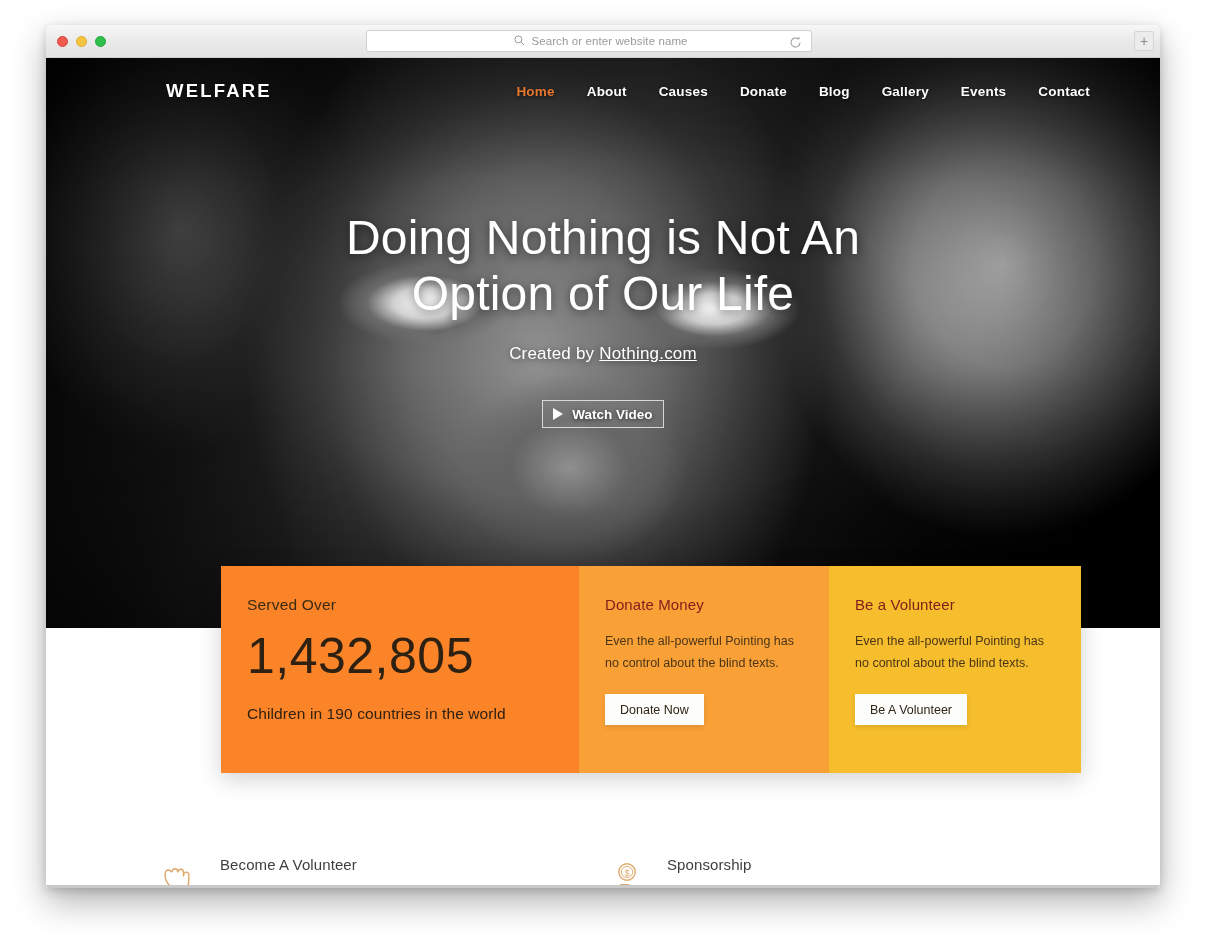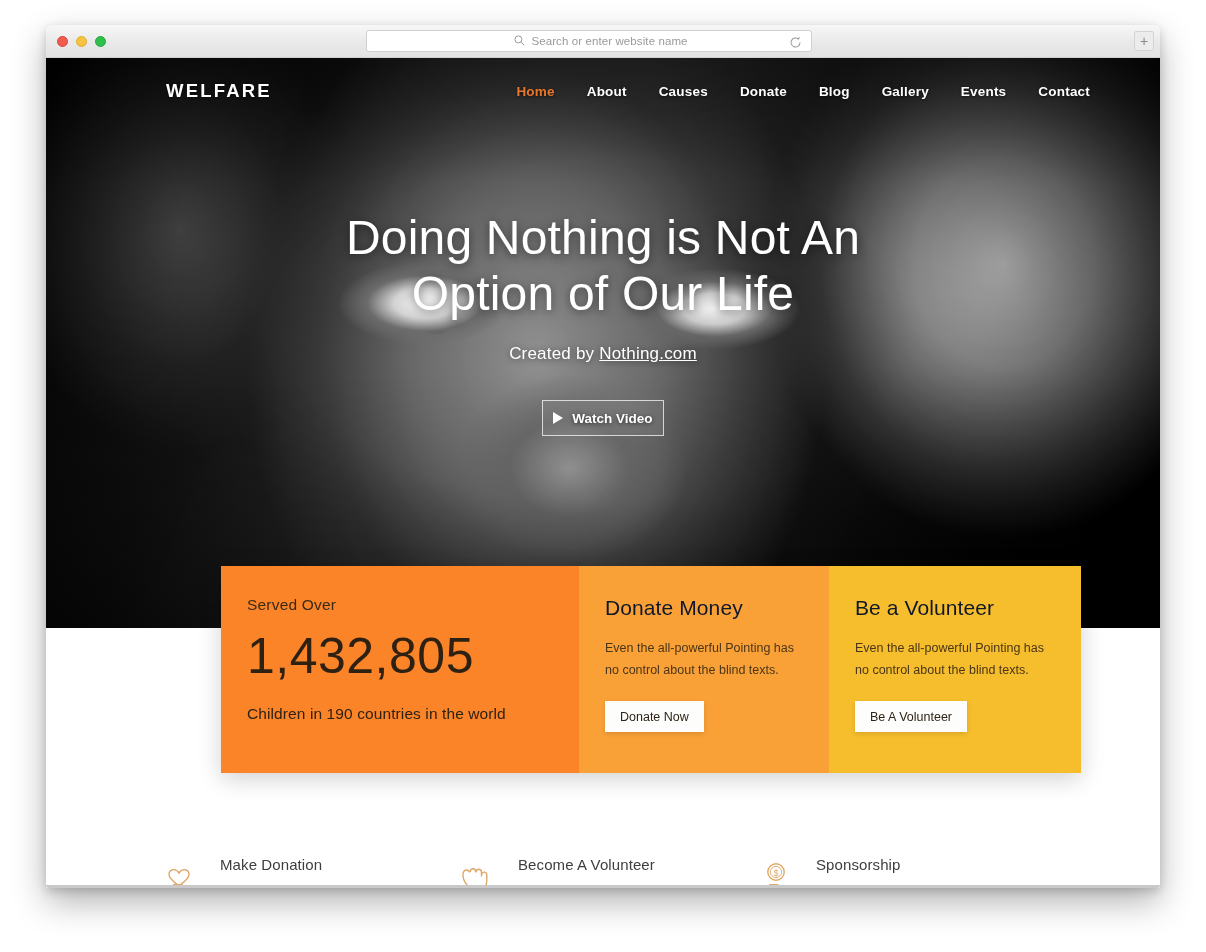--- a/index.html
+++ b/index.html
@@ -211,21 +211,21 @@
     text-shadow: 0 1px 6px rgba(0,0,0,0.55);
   }
   .hero-sub .link {
     text-decoration: underline;
     cursor: pointer;
     color: #ffffff;
   }
   .watch-btn {
     margin: 36px auto 0;
     width: 122px;
-    height: 36px;
+    height: 28px;
     border: 1px solid rgba(255,255,255,0.72);
     background: rgba(255,255,255,0.07);
     color: #ffffff;
     font-size: 13.5px;
     font-weight: bold;
     display: flex;
     align-items: center;
     justify-content: center;
     gap: 9px;
     cursor: pointer;
@@ -268,22 +268,22 @@
     line-height: 1;
     letter-spacing: 0.5px;
   }
   .card-foot {
     margin-top: 24px;
     color: #2e2112;
     font-size: 15.5px;
     letter-spacing: 0.1px;
   }
   .card-title {
-    color: #0f172a;
-    font-size: 21px;
+    color: #7f1d1d;
+    font-size: 15px;
     font-weight: normal;
     letter-spacing: 0.1px;
   }
   .card-text {
     margin-top: 18px;
     color: #4a3517;
     font-size: 12.5px;
     line-height: 1.72;
     max-width: 205px;
   }
@@ -439,33 +439,20 @@
 
         <div class="card card-3">
           <div class="card-title">Be a Volunteer</div>
           <div class="card-text">Even the all-powerful Pointing has no control about the blind texts.</div>
           <button class="card-btn">Be A Volunteer</button>
         </div>
       </div>
 
       <div class="services">
 
-        <div class="service">
-          <span class="service-icon">
-            <svg width="46" height="46" viewBox="0 0 46 46">
-              <path d="M23 20 c-3.5-5.5 -10-3.6 -10 1.6 c0 4.4 6.2 8.2 10 11.4 c3.8-3.2 10-7 10-11.4 c0-5.2 -6.5-7.1 -10-1.6 z" fill="none" stroke="#e0a96b" stroke-width="1.4"></path>
-              <path d="M5 41 c3-3 6-5 10-5 h9 c2 0 3.2-1.1 3.2-2.3 c0-1.2-1.1-2-2.6-2 h-7" fill="none" stroke="#e0a96b" stroke-width="1.4" stroke-linecap="round"></path>
-              <path d="M5 41 l0-4.5 c0-1 .7-1.8 1.8-1.8 l1.8 0" fill="none" stroke="#e0a96b" stroke-width="1.4"></path>
-            </svg>
-          </span>
-          <div class="service-body">
-            <div class="service-title">Make Donation</div>
-            <div class="service-text">Even the all-powerful Pointing has</div>
-          </div>
-        </div>
 
         <div class="service">
           <span class="service-icon">
             <svg width="46" height="46" viewBox="0 0 46 46">
               <path d="M14 33 c-3-3 -5-7 -5-11 c0-3 1.5-5 3.5-5 c1.6 0 2.6 1.1 3.2 2.6" fill="none" stroke="#e0a96b" stroke-width="1.4"></path>
               <path d="M16 19 c.3-2 1.6-3.2 3-3.2 c1.6 0 2.8 1.3 2.8 3.3" fill="none" stroke="#e0a96b" stroke-width="1.4"></path>
               <path d="M21.8 19.5 c.2-2 1.5-3.2 2.9-3.2 c1.6 0 2.8 1.3 2.8 3.3 l0 4" fill="none" stroke="#e0a96b" stroke-width="1.4"></path>
               <path d="M27.5 22 c.2-1.8 1.4-2.9 2.7-2.9 c1.5 0 2.6 1.2 2.6 3 l0 6 c0 5 -3.3 9.2 -7.4 10.6" fill="none" stroke="#e0a96b" stroke-width="1.4"></path>
               <path d="M14 33 c2.5 3 6 5 10 5.4" fill="none" stroke="#e0a96b" stroke-width="1.4"></path>
             </svg>

